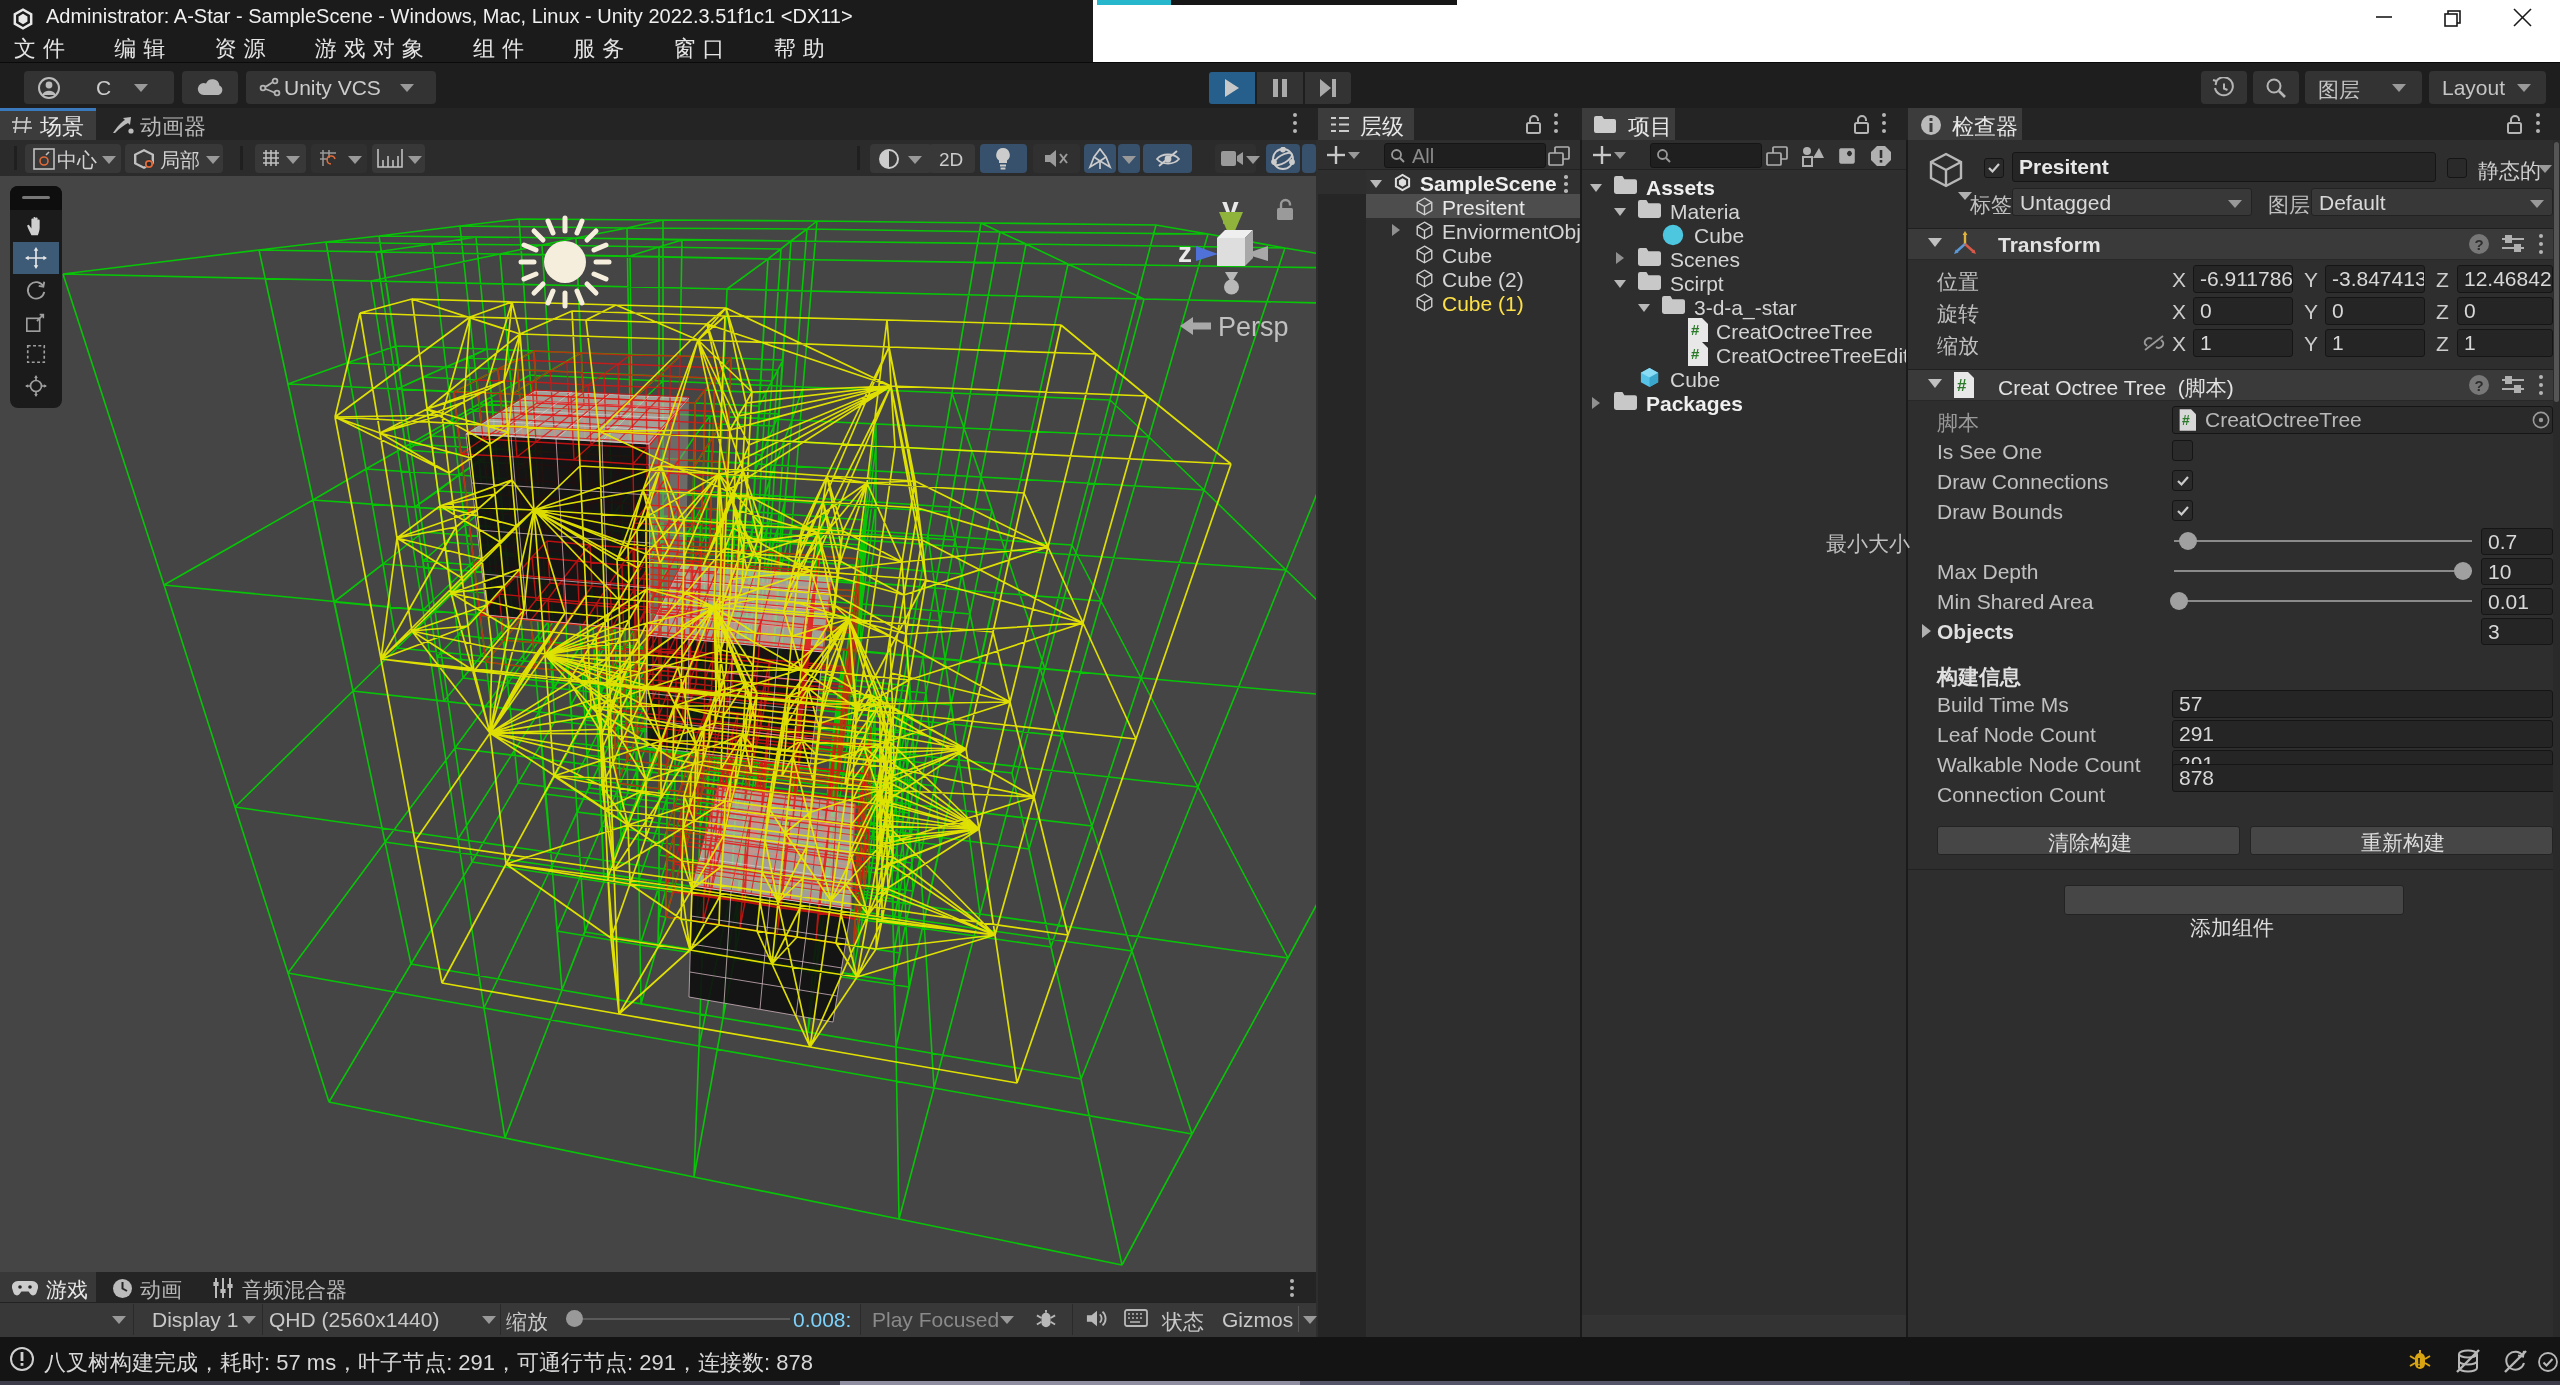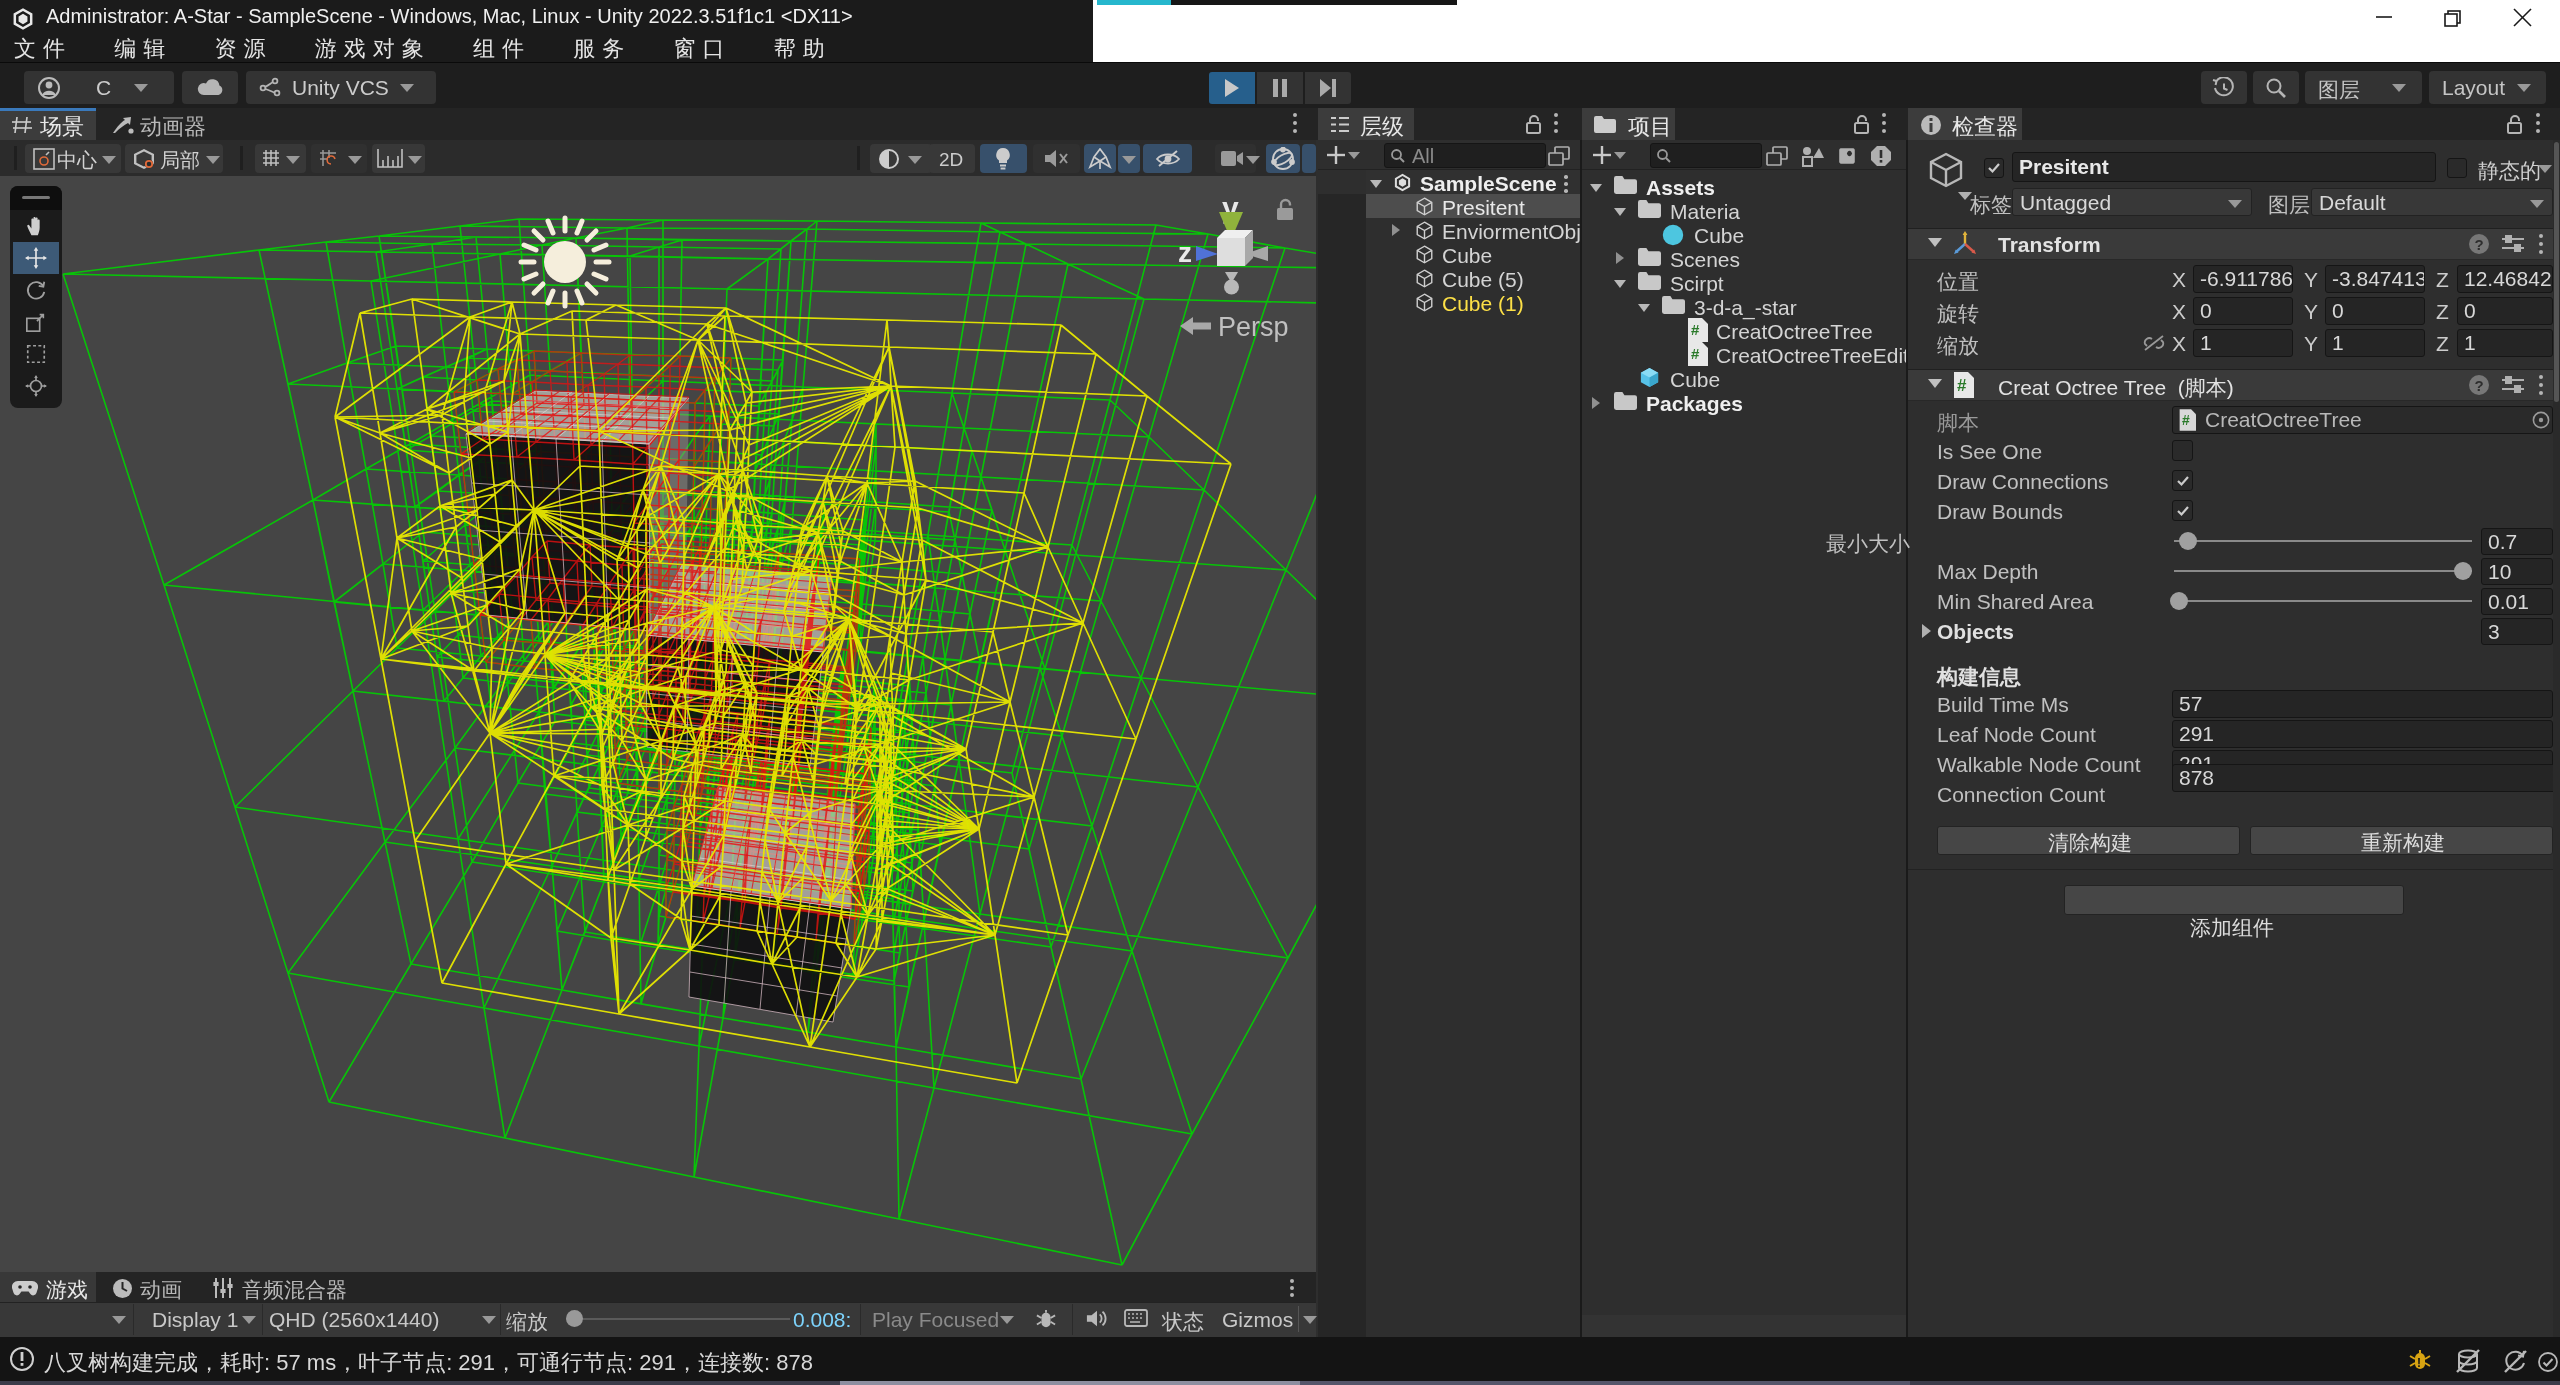--- a/index.html
+++ b/index.html
@@ -46,21 +46,21 @@
 <svg class="abs" style="left:196px;top:79px" width="28" height="18" viewBox="0 0 28 18">
     <path d="M8 16 a6 6 0 1 1 2-11.6 a7 7 0 0 1 13.4 2.2 a5 5 0 0 1-.9 9.4 Z" fill="#b5b5b5"></path>
   </svg>
 <div class="abs btn" style="left:246px;top:71px;width:190px;height:33px;background:#333"></div>
 <svg class="abs" style="left:258px;top:77px" width="24" height="22" viewBox="0 0 24 22">
     <circle cx="5" cy="11" r="2.4" fill="none" stroke="#b5b5b5" stroke-width="1.8"></circle>
     <circle cx="17" cy="4" r="2.4" fill="none" stroke="#b5b5b5" stroke-width="1.8"></circle>
     <circle cx="19" cy="16" r="2.4" fill="none" stroke="#b5b5b5" stroke-width="1.8"></circle>
     <path d="M7 10 C11 8 13 6 15 5 M7.4 12 C11 13 14 14.6 16.6 15.6" fill="none" stroke="#b5b5b5" stroke-width="1.8"></path>
   </svg>
-<div class="abs txt" style="left:292px;top:76px;color:#ccc">Unity VCS</div>
+<div class="abs txt" style="left:284px;top:76px;color:#ccc">Unity VCS</div>
 <span class="abs caret" style="left:400px;top:84px"></span>
 
 <div class="abs" style="left:1209px;top:72px;width:46px;height:32px;background:#265f8c;border-radius:3px 0 0 3px"></div>
 <div class="abs" style="left:1257px;top:72px;width:46px;height:32px;background:#333"></div>
 <div class="abs" style="left:1305px;top:72px;width:46px;height:32px;background:#333;border-radius:0 3px 3px 0"></div>
 <svg class="abs" style="left:1222px;top:79px" width="20" height="18" viewBox="0 0 20 18">
     <path d="M3 0 L17 9 L3 18 Z" fill="#c8c8c8"></path>
   </svg>
 <svg class="abs" style="left:1271px;top:79px" width="18" height="18" viewBox="0 0 18 18">
     <rect x="2" y="0" width="5" height="18" fill="#aaa"></rect>
@@ -384,21 +384,21 @@
 <div class="abs txt" style="left:1442px;top:220px;color:#d4d4d4">EnviormentObj</div>
 <svg class="abs" style="left:1414px;top:244px" width="21" height="21" viewBox="0 0 24 24" fill="none" stroke="#cfcfcf" stroke-width="1.6">
     <path d="M12 2.5 L20.3 7.2 L20.3 16.8 L12 21.5 L3.7 16.8 L3.7 7.2 Z"></path>
     <path d="M3.7 7.2 L12 12 L20.3 7.2 M12 12 L12 21.5"></path>
   </svg>
 <div class="abs txt" style="left:1442px;top:244px;color:#d4d4d4">Cube</div>
 <svg class="abs" style="left:1414px;top:268px" width="21" height="21" viewBox="0 0 24 24" fill="none" stroke="#cfcfcf" stroke-width="1.6">
     <path d="M12 2.5 L20.3 7.2 L20.3 16.8 L12 21.5 L3.7 16.8 L3.7 7.2 Z"></path>
     <path d="M3.7 7.2 L12 12 L20.3 7.2 M12 12 L12 21.5"></path>
   </svg>
-<div class="abs txt" style="left:1442px;top:268px;color:#d4d4d4">Cube (5)</div>
+<div class="abs txt" style="left:1442px;top:268px;color:#d4d4d4">Cube (2)</div>
 <svg class="abs" style="left:1414px;top:292px" width="21" height="21" viewBox="0 0 24 24" fill="none" stroke="#cfcfcf" stroke-width="1.6">
     <path d="M12 2.5 L20.3 7.2 L20.3 16.8 L12 21.5 L3.7 16.8 L3.7 7.2 Z"></path>
     <path d="M3.7 7.2 L12 12 L20.3 7.2 M12 12 L12 21.5"></path>
   </svg>
 <div class="abs txt" style="left:1442px;top:292px;color:#fde047">Cube (1)</div>
 
 <div class="abs" style="left:1580px;top:140px;width:2px;height:1197px;background:#1a1a1a"></div>
 <div class="abs" style="left:1582px;top:140px;width:324px;height:1197px;background:#2e2e2e"></div>
 
 <div class="abs" style="left:1582px;top:140px;width:324px;height:30px;background:#2e2e2e;border-bottom:1px solid #222"></div>

